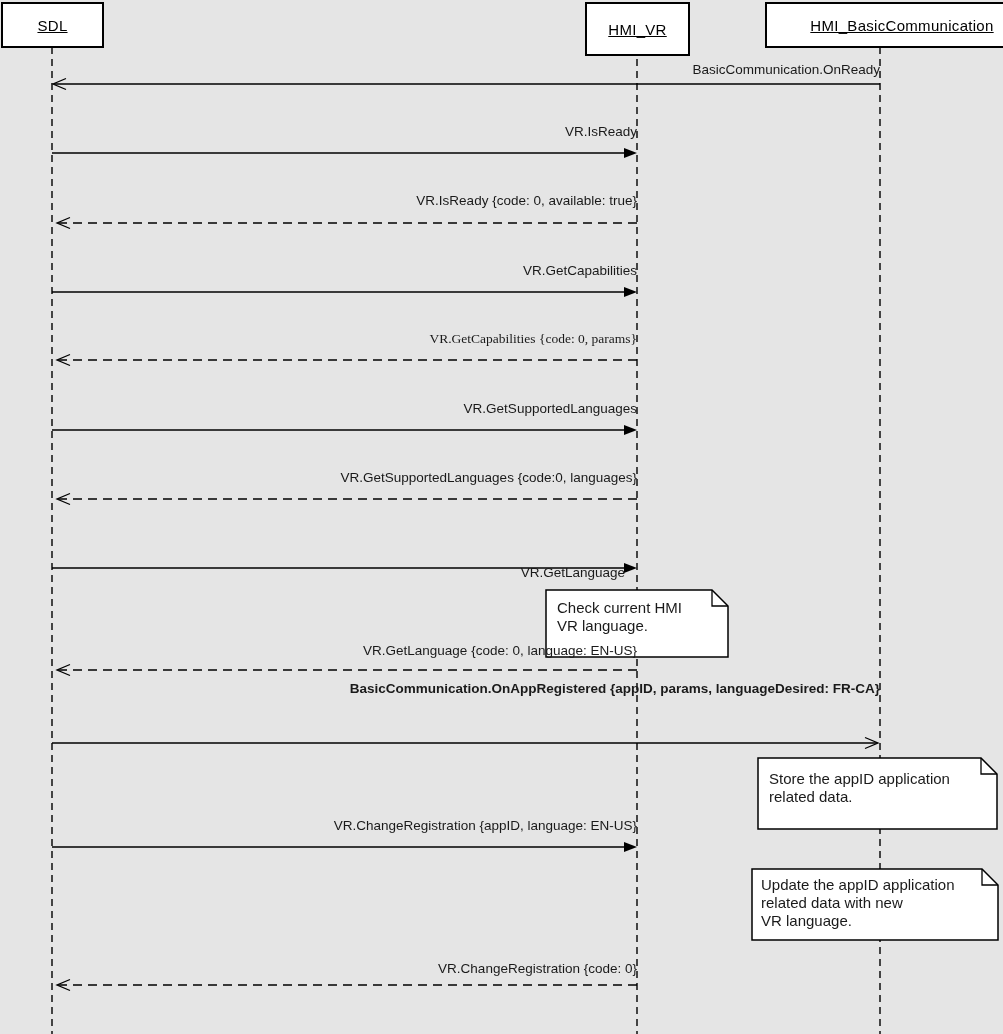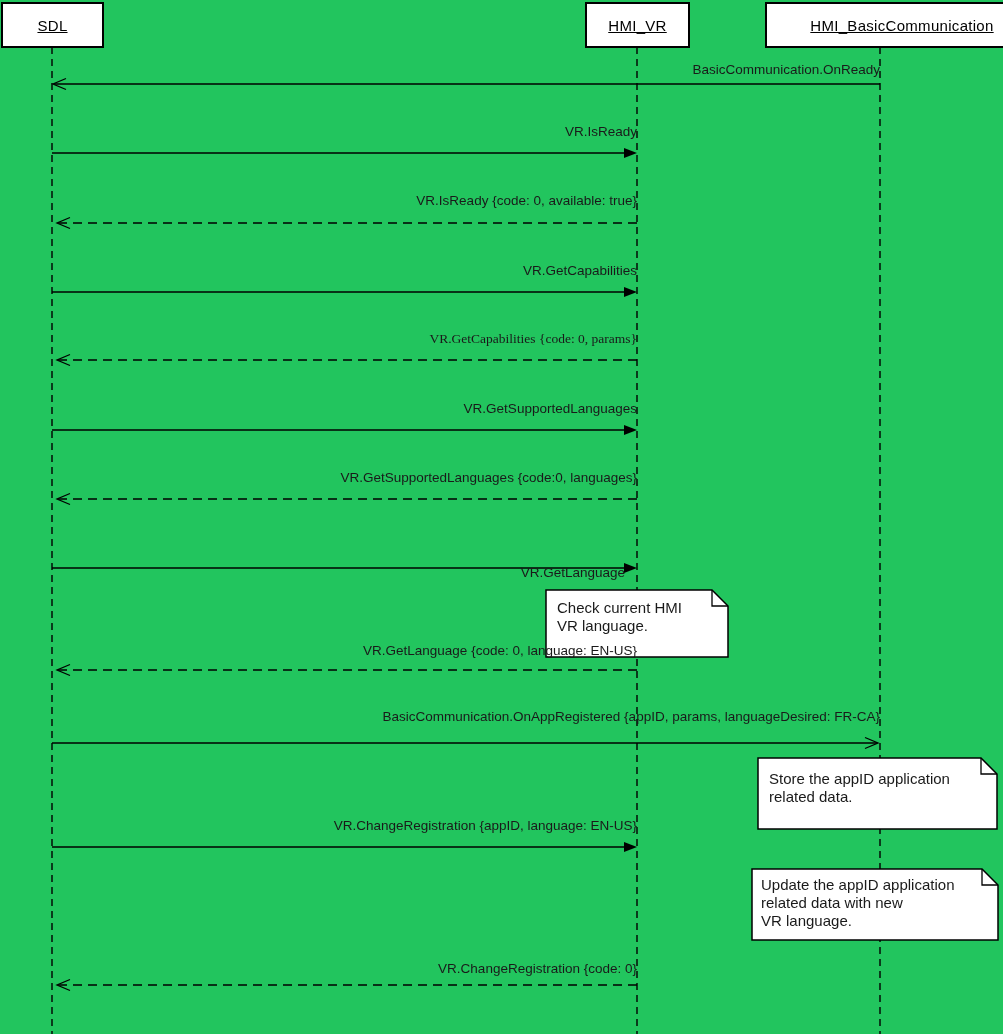--- a/index.html
+++ b/index.html
@@ -1,20 +1,20 @@
 <!DOCTYPE html>
 <html><head>
 <meta charset="utf-8">
 <style>
   html, body { margin: 0; padding: 0; background: #ffffff; }
   .diagram {
     position: relative;
     width: 1003px;
     height: 1034px;
-    background: #22c55e;
+    background: #e5e5e5;
     font-family: "Liberation Sans", "DejaVu Sans", sans-serif;
     color: #000000;
     overflow: hidden;
   }
   .layer-svg {
     position: absolute;
     left: 0; top: 0;
     width: 1003px; height: 1034px;
   }
   .actor-box {
@@ -102,37 +102,37 @@
     </g>
     <g>
       <polygon points="752,869 982,869 998,885 998,940 752,940" fill="#fff" stroke="#000" stroke-width="1.5"></polygon>
       <polyline points="982,869 982,885 998,885" fill="none" stroke="#000" stroke-width="1.3"></polyline>
     </g>
   </svg>
 
   <div class="actor-box" style="left:1px; top:2px; width:103px; height:46px;">
     <span>SDL</span>
   </div>
-  <div class="actor-box" style="left:585px; top:2px; width:105px; height:46px;text-align:center;">
+  <div class="actor-box" style="left:585px; top:2px; width:105px; height:54px;text-align:center;">
     <span>HMI_VR</span>
   </div>
   <div class="actor-box" style="left:765px; top:2px; width:274px; height:46px;">
     <span>HMI_BasicCommunication</span>
   </div>
 
   <div class="msg-label" style="left:52px; top:62px; width:828px;">BasicCommunication.OnReady</div>
   <div class="msg-label" style="left:52px; top:124px; width:585px;">VR.IsReady</div>
   <div class="msg-label" style="left:52px; top:193px; width:585px;">VR.IsReady {code: 0, available: true}</div>
   <div class="msg-label" style="left:52px; top:263px; width:585px;">VR.GetCapabilities</div>
   <div class="msg-label" style="left:52px; top:331px; width:585px;font-family:Liberation Serif, serif;">VR.GetCapabilities {code: 0, params}</div>
   <div class="msg-label" style="left:52px; top:401px; width:585px;">VR.GetSupportedLanguages</div>
   <div class="msg-label" style="left:52px; top:470px; width:585px;">VR.GetSupportedLanguages {code:0, languages}</div>
   <div class="msg-label" style="left:40px; top:539px; width:585px;margin-top:26px;">VR.GetLanguage</div>
   <div class="msg-label" style="left:52px; top:643px; width:585px;">VR.GetLanguage {code: 0, language: EN-US}</div>
-  <div class="msg-label" style="left:52px; top:709px; width:828px;">BasicCommunication.OnAppRegistered {appID, params, languageDesired: FR-CA}</div>
+  <div class="msg-label" style="left:52px; top:681px; width:828px;font-weight:bold;">BasicCommunication.OnAppRegistered {appID, params, languageDesired: FR-CA}</div>
   <div class="msg-label" style="left:52px; top:818px; width:585px;">VR.ChangeRegistration {appID, language: EN-US}</div>
   <div class="msg-label" style="left:52px; top:961px; width:585px;">VR.ChangeRegistration {code: 0}</div>
 
   <div class="note-text" style="left:557px; top:599px; width:160px;">Check current HMI
 VR language.</div>
   <div class="note-text" style="left:769px; top:770px; width:220px;">Store the appID application
 related data.</div>
   <div class="note-text" style="left:761px; top:876px; width:228px;">Update the appID application
 related data with new
  VR language.</div>

